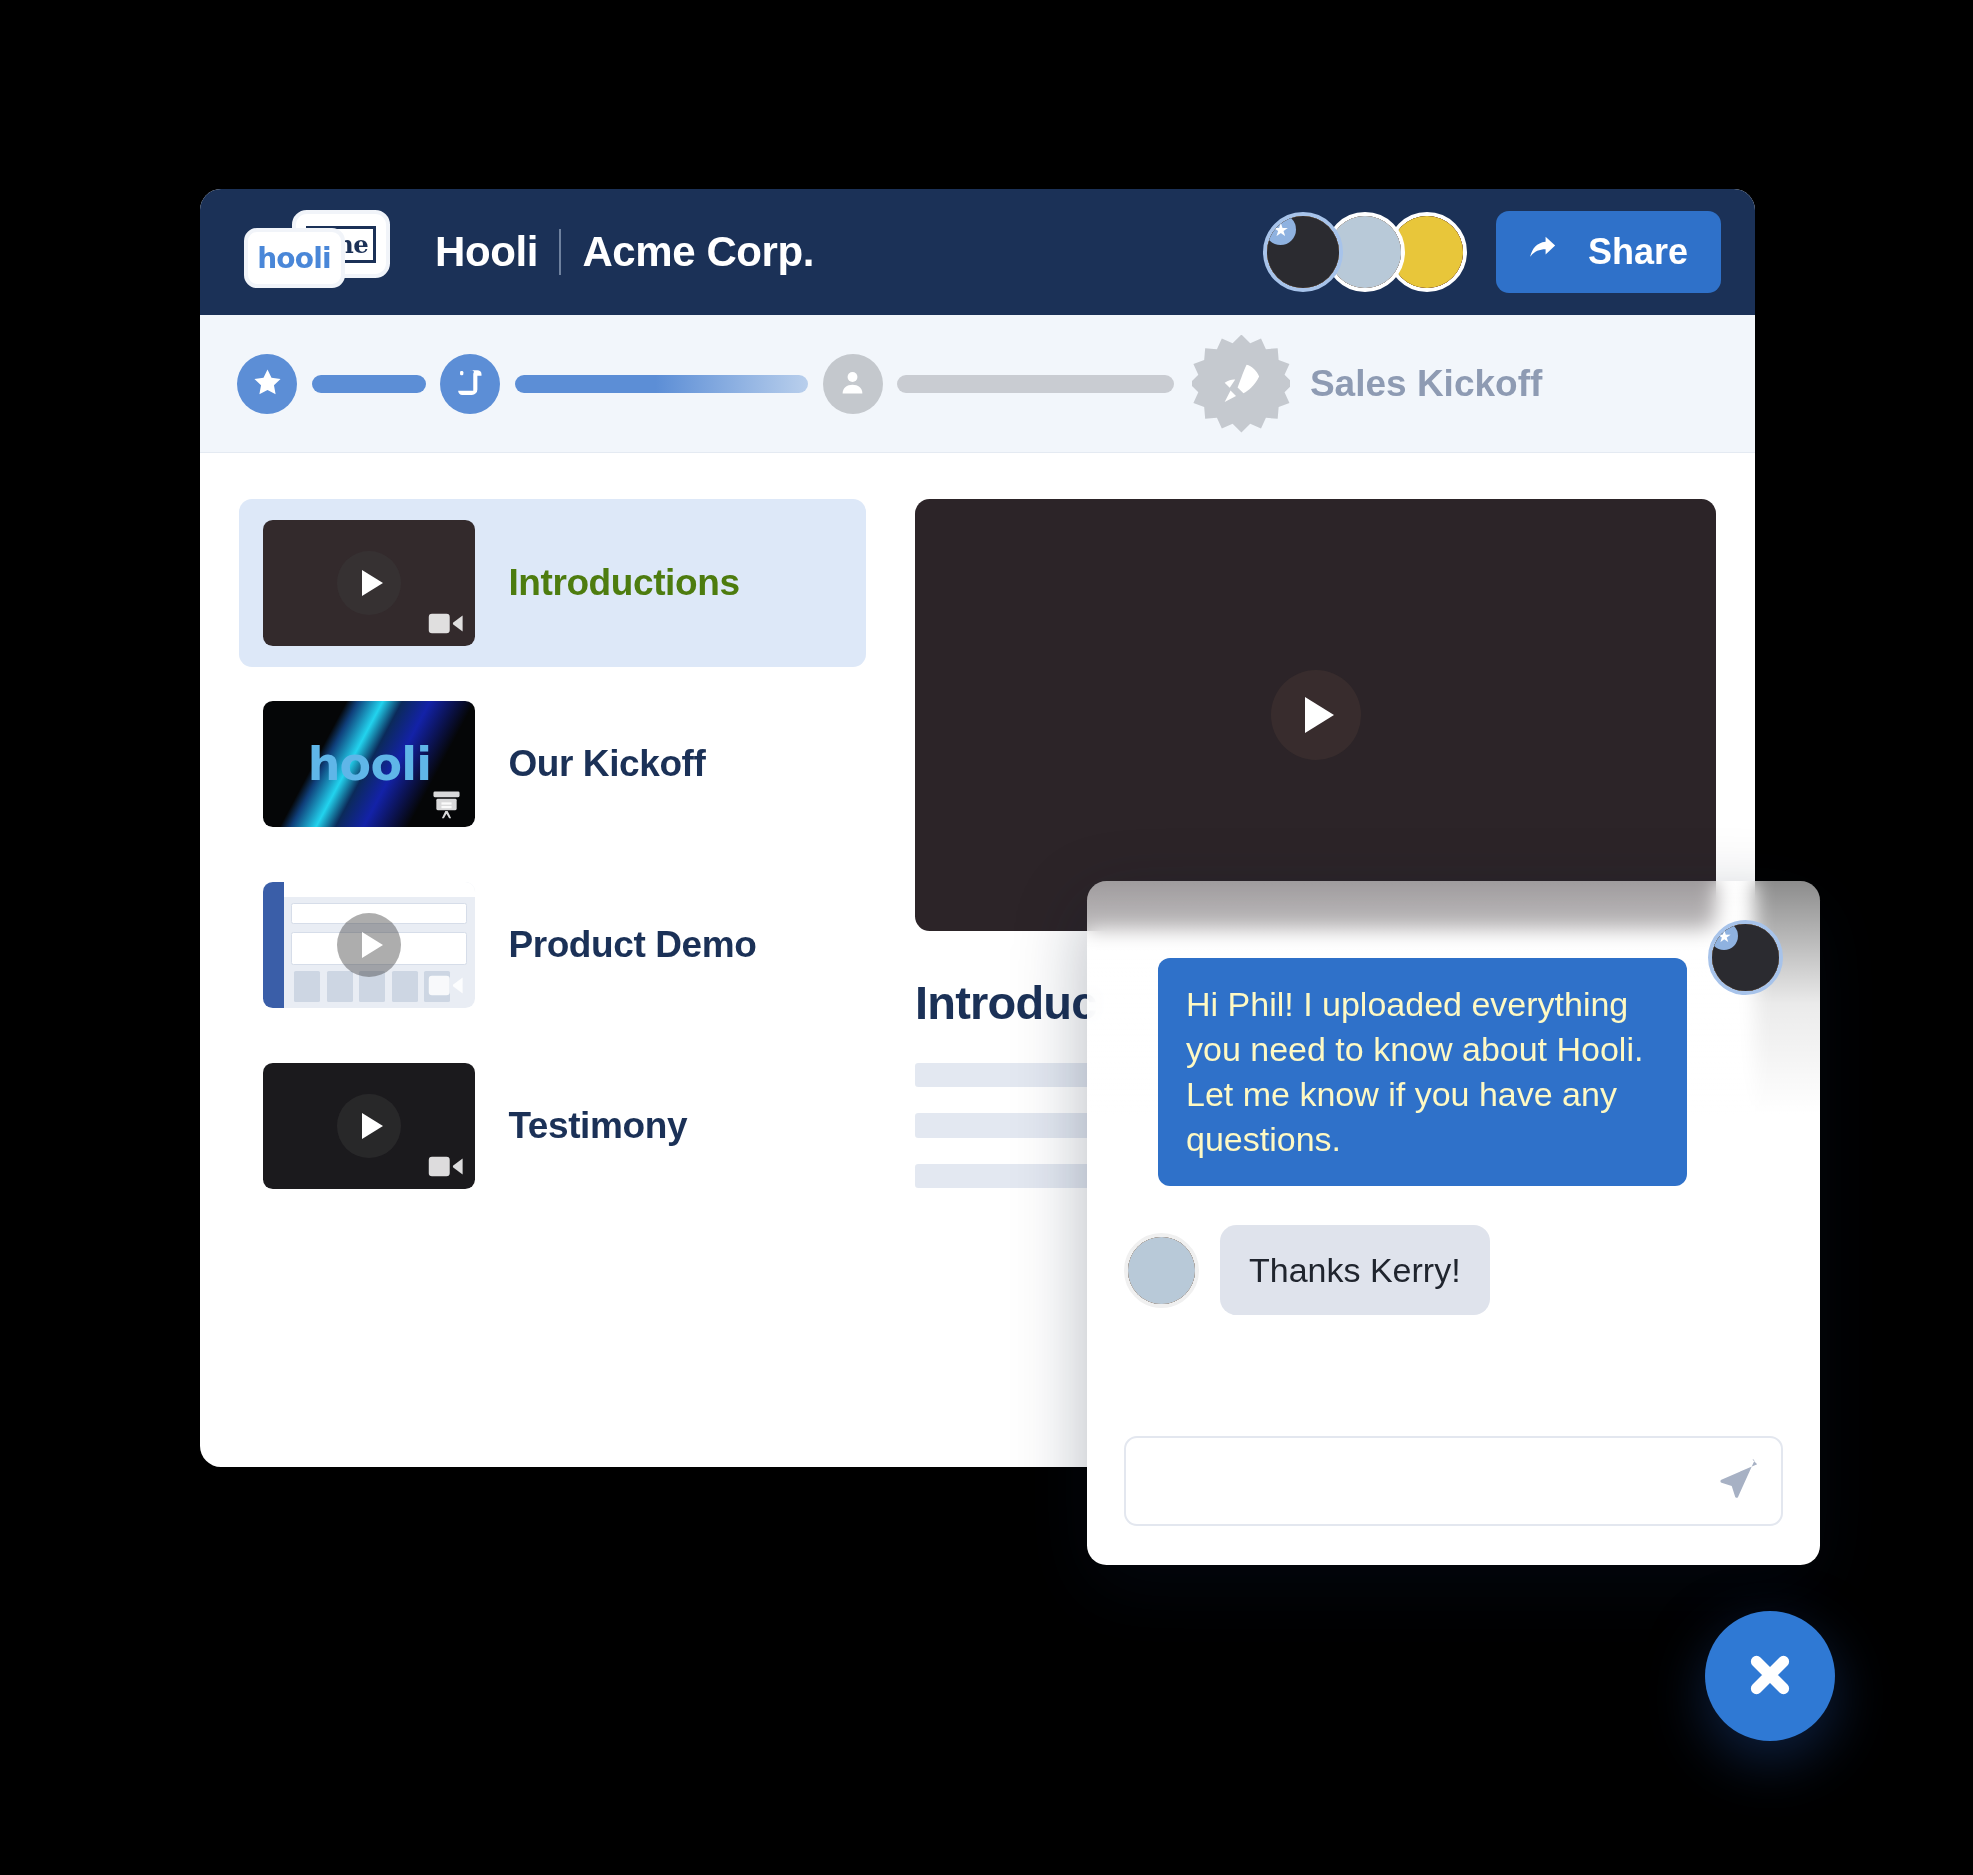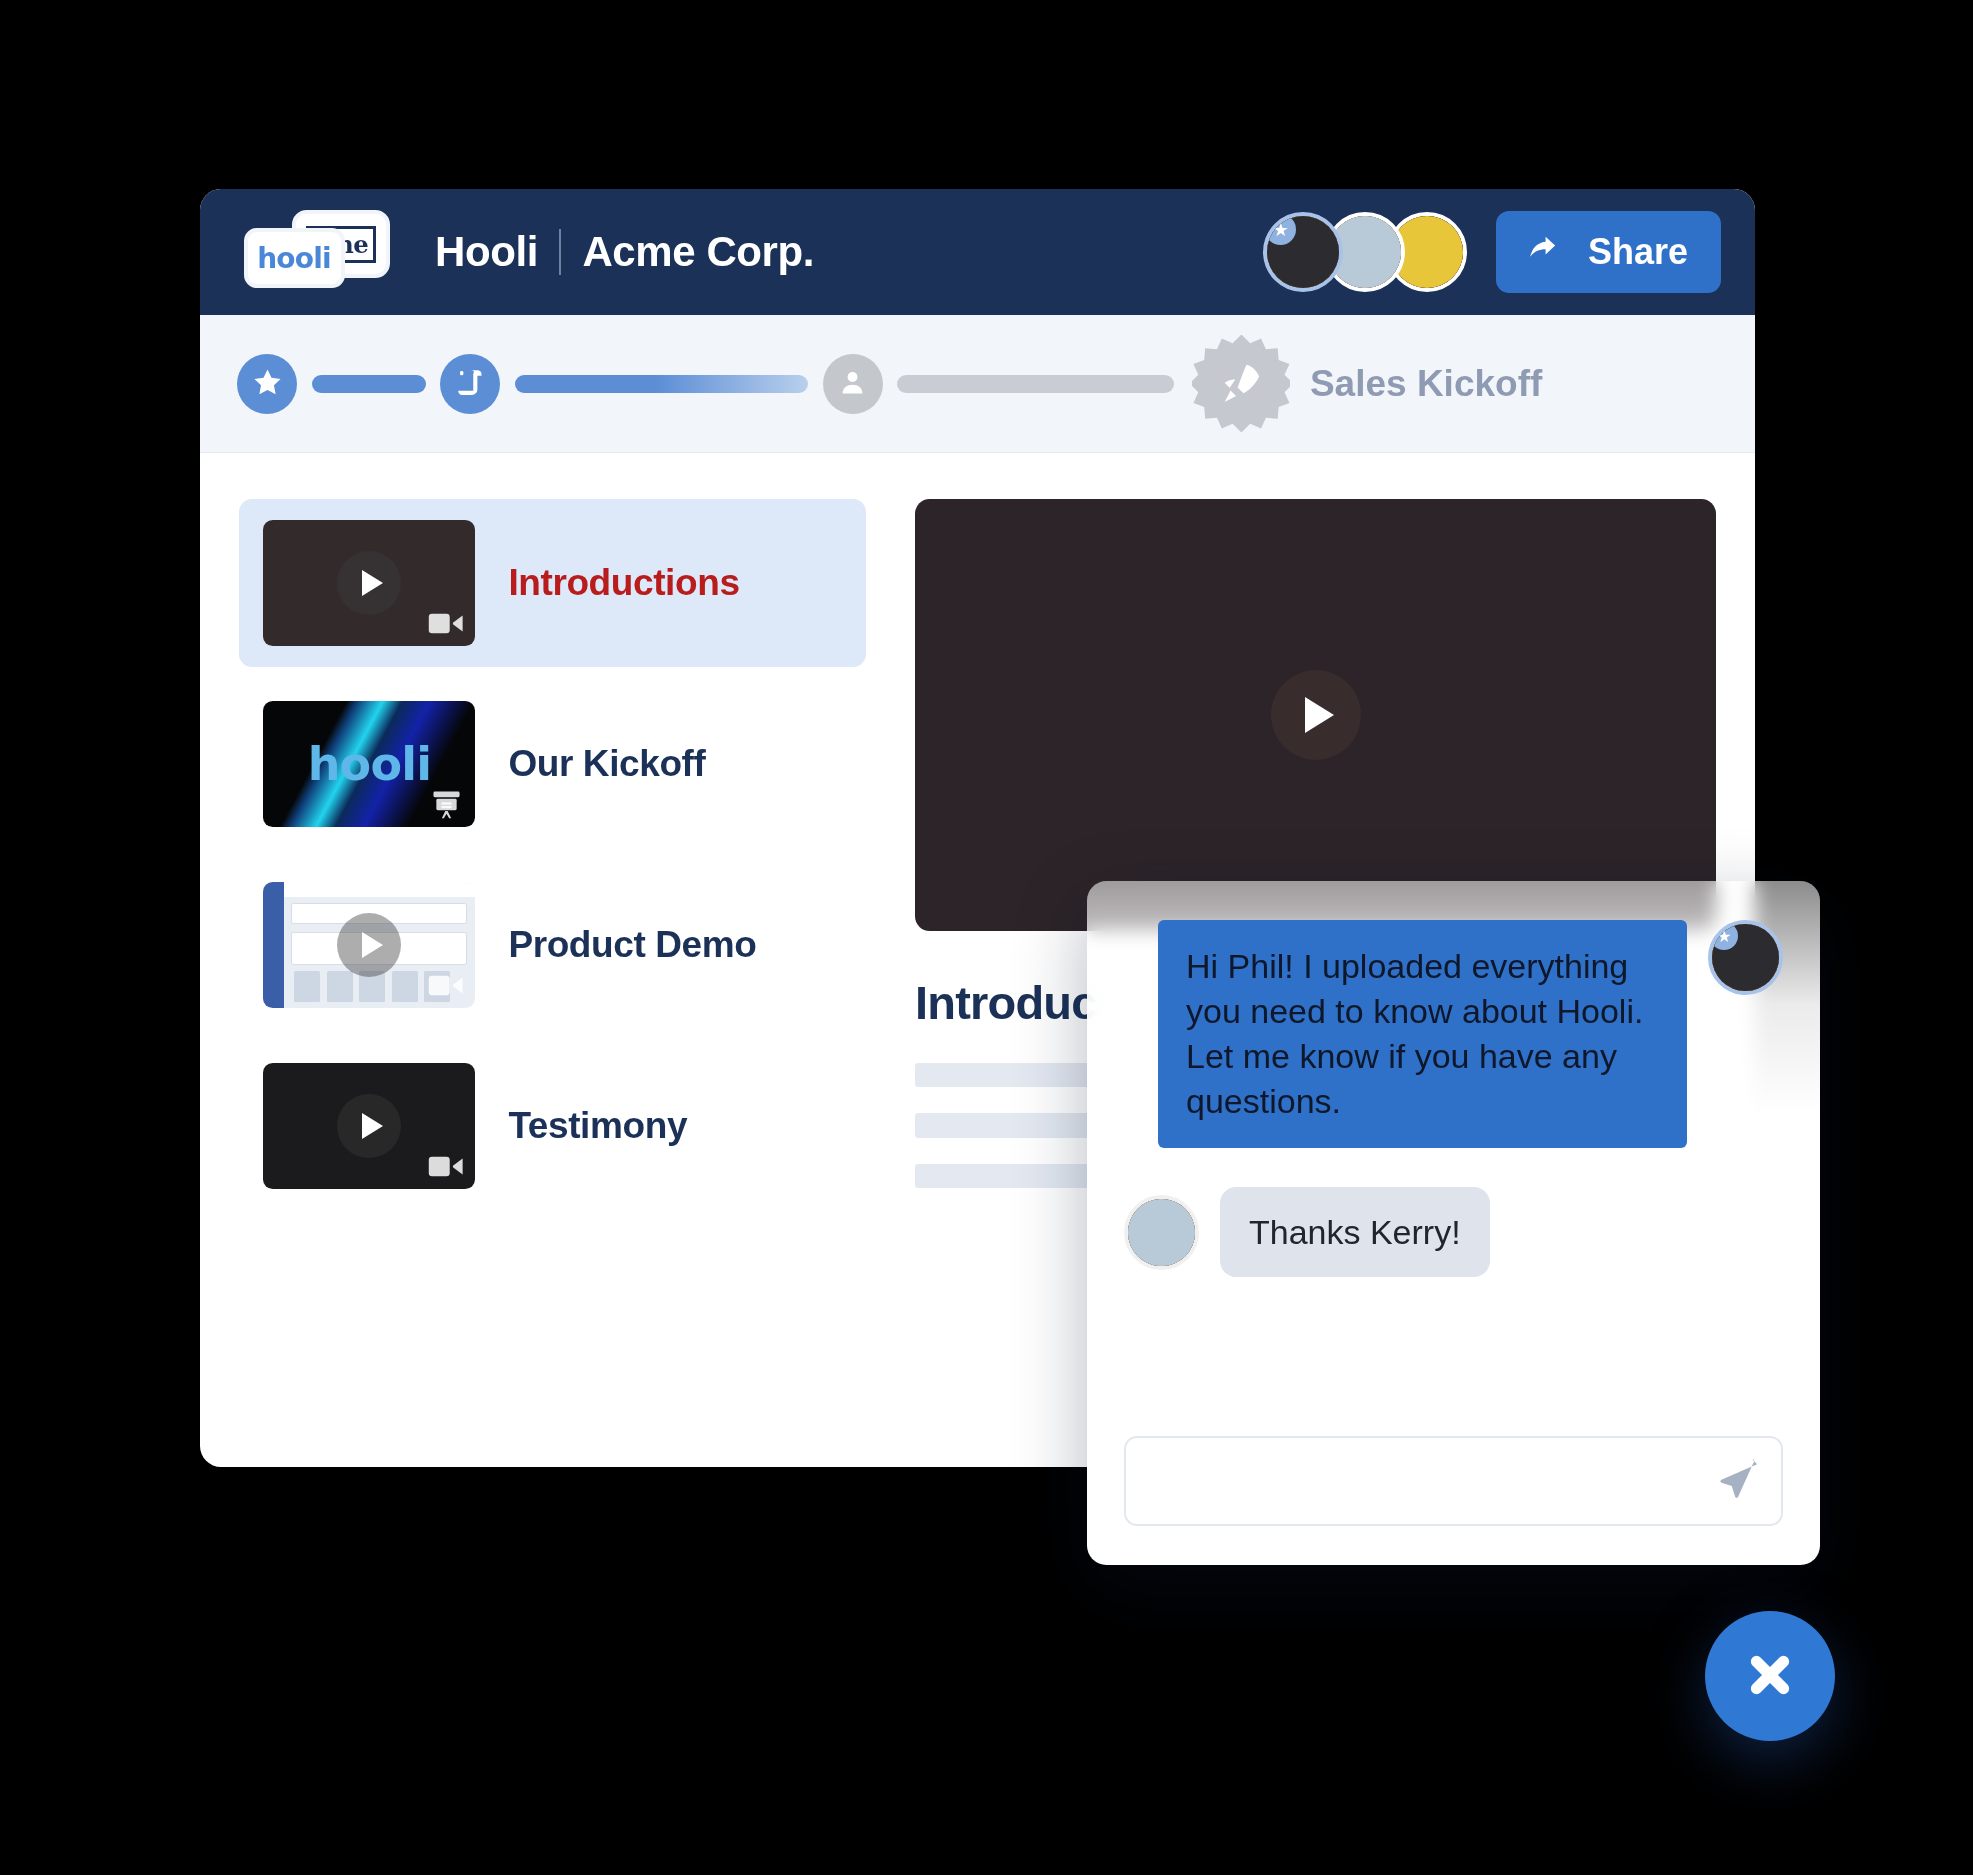--- a/index.html
+++ b/index.html
@@ -242,21 +242,21 @@
     cursor: pointer;
   }
   .pl-item.active { background: #dde8f8; }
   .pl-item .label {
     font-size: 37px;
     font-weight: bold;
     color: #1b3157;
     letter-spacing: -0.4px;
     white-space: nowrap;
   }
-  .pl-item.active .label { color: #b91c1c; }
+  .pl-item.active .label { color: #4d7c0f; }
 
   .thumb {
     position: relative;
     width: 212px; height: 126px;
     border-radius: 9.8px;
     overflow: hidden;
     flex: 0 0 auto;
   }
   .thumb .play {
     position: absolute; left: 50%; top: 50%;
@@ -375,26 +375,27 @@
     background: linear-gradient(180deg, rgba(255,255,255,.55) 0%, rgba(255,255,255,.92) 18%, #ffffff 34%, #ffffff 100%);
     backdrop-filter: blur(9.8px);
   }
   .chat-msgs { padding: 39px 37px 0 37px; }
 
   .msg-row { display: flex; align-items: flex-start; gap: 21px; }
   .msg-row.out { justify-content: flex-end; }
 
   .bubble-out {
     background: #2f71c9;
-    color: #0f172a;
-    border-radius: 6px;
+    color: #fef9c3;
+    border-radius: 12px;
     padding: 24.4px 28px;
     font-size: 34px;
     line-height: 1.32;
     max-width: 529px;
+    margin-top: 38px;
   }
   .bubble-in {
     background: #dfe3ec;
     color: #20252e;
     border-radius: 16.3px;
     padding: 23px 29px;
     font-size: 34px;
     line-height: 1.3;
   }
   .chat-avatar {

